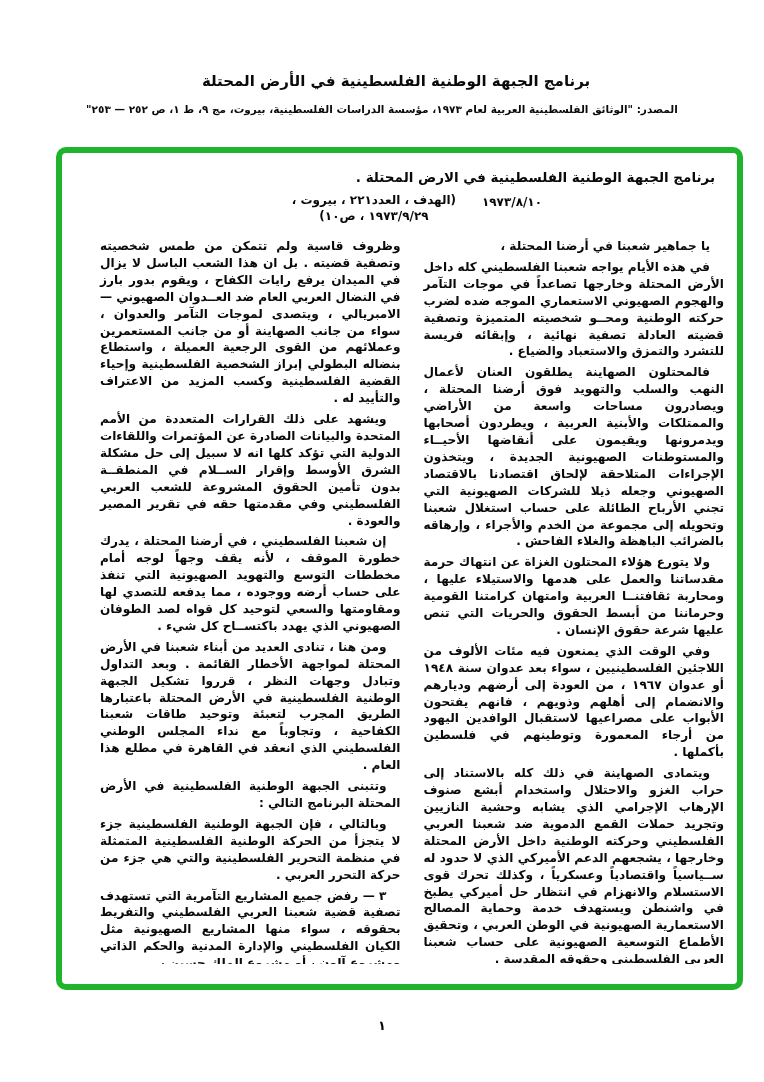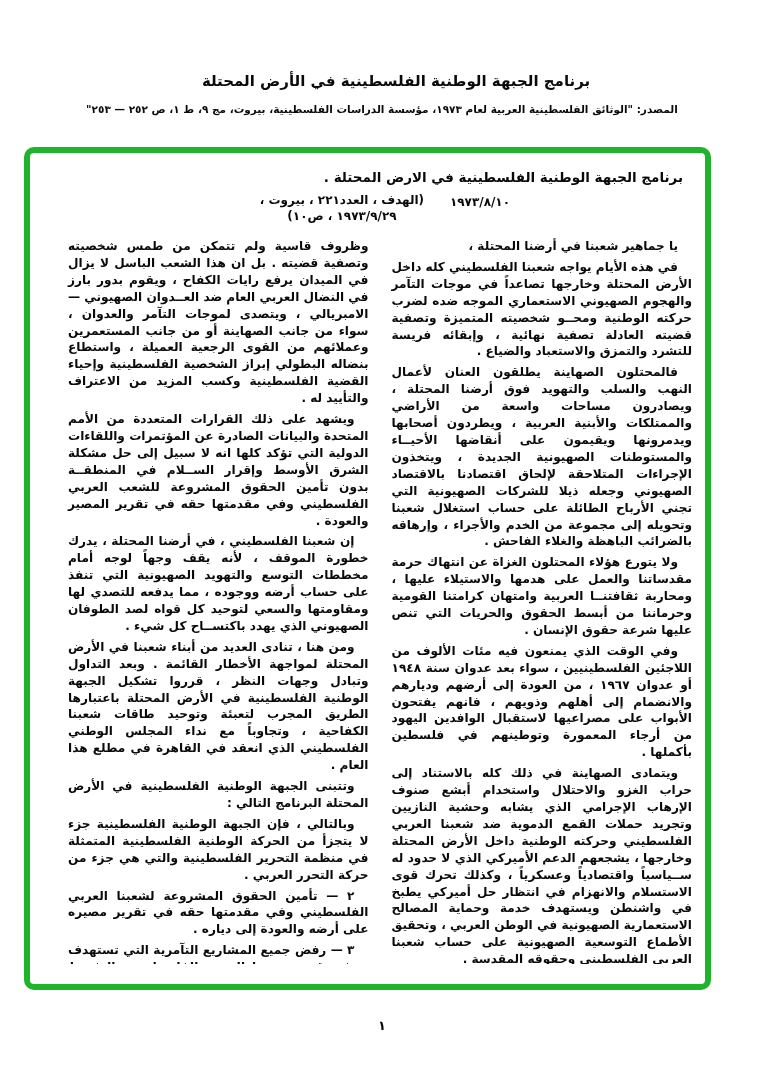--- a/index.html
+++ b/index.html
@@ -5,21 +5,21 @@
   html,body{margin:0;padding:0;background:#ffffff;}
   body{width:764px;height:1082px;position:relative;overflow:hidden;
        font-family:"DejaVu Sans",sans-serif;color:#0a0a0a;}
   .rtl{direction:rtl;unicode-bidi:embed;}
 
   .doc-title{position:absolute;top:72px;left:0;width:764px;text-align:center;
              font-size:15px;font-weight:700;letter-spacing:.2px;margin-left:14px;}
   .doc-source{position:absolute;top:103px;left:0;width:764px;text-align:center;
               font-size:10.5px;font-weight:700;}
 
-  .green-box{position:absolute;left:24px;top:147px;width:687px;height:843px;
+  .green-box{position:absolute;left:56px;top:147px;width:687px;height:843px;
              box-sizing:border-box;border:6px solid #1fb42c;border-radius:10px;
              overflow:hidden;background:#ffffff;padding-left:25px;}
 
   .inner-title{margin:16px 22px 0 0;text-align:right;
                font-size:13.5px;font-weight:700;}
 
   .meta-row{display:flex;direction:rtl;align-items:flex-start;
             padding:7px 195px 0 0;gap:14px;font-weight:700;font-size:12px;}
   .meta-date{white-space:nowrap;line-height:21px;}
   .meta-citation{width:188px;text-align:center;line-height:16px;}
@@ -58,19 +58,18 @@
       <p class="ind">ويتمادى الصهاينة في ذلك كله بالاستناد إلى حراب الغزو والاحتلال واستخدام أبشع صنوف الإرهاب الإجرامي الذي يشابه وحشية النازيين وتجريد حملات القمع الدموية ضد شعبنا العربي الفلسطيني وحركته الوطنية داخل الأرض المحتلة وخارجها ، يشجعهم الدعم الأميركي الذي لا حدود له ســياسياً واقتصادياً وعسكرياً ، وكذلك تحرك قوى الاستسلام والانهزام في انتظار حل أميركي يطبخ في واشنطن ويستهدف خدمة وحماية المصالح الاستعمارية الصهيونية في الوطن العربي ، وتحقيق الأطماع التوسعية الصهيونية على حساب شعبنا العربي الفلسطيني وحقوقه المقدسة .</p>
       <p class="ind">ولكن هذه المؤامرات والهجمات ، على ضراوتها وخطورتها ، لم تستطع أن تخضع شعبنا الفلسطيني المناضل ، رغم ما تكبده من تضحيات جسيمة وما يتعرض له من ويلات</p>
     </div>
     <div class="col rtl">
       <p>وظروف قاسية ولم تتمكن من طمس شخصيته وتصفية قضيته . بل ان هذا الشعب الباسل لا يزال في الميدان يرفع رايات الكفاح ، ويقوم بدور بارز في النضال العربي العام ضد العــدوان الصهيوني — الامبريالي ، ويتصدى لموجات التآمر والعدوان ، سواء من جانب الصهاينة أو من جانب المستعمرين وعملائهم من القوى الرجعية العميلة ، واستطاع بنضاله البطولي إبراز الشخصية الفلسطينية وإحياء القضية الفلسطينية وكسب المزيد من الاعتراف والتأييد له .</p>
       <p class="ind">ويشهد على ذلك القرارات المتعددة من الأمم المتحدة والبيانات الصادرة عن المؤتمرات واللقاءات الدولية التي تؤكد كلها انه لا سبيل إلى حل مشكلة الشرق الأوسط وإقرار الســلام في المنطقــة بدون تأمين الحقوق المشروعة للشعب العربي الفلسطيني وفي مقدمتها حقه في تقرير المصير والعودة .</p>
       <p class="ind">إن شعبنا الفلسطيني ، في أرضنا المحتلة ، يدرك خطورة الموقف ، لأنه يقف وجهاً لوجه أمام مخططات التوسع والتهويد الصهيونية التي تنفذ على حساب أرضه ووجوده ، مما يدفعه للتصدي لها ومقاومتها والسعي لتوحيد كل قواه لصد الطوفان الصهيوني الذي يهدد باكتســاح كل شيء .</p>
       <p class="ind">ومن هنا ، تنادى العديد من أبناء شعبنا في الأرض المحتلة لمواجهة الأخطار القائمة . وبعد التداول وتبادل وجهات النظر ، قرروا تشكيل الجبهة الوطنية الفلسطينية في الأرض المحتلة باعتبارها الطريق المجرب لتعبئة وتوحيد طاقات شعبنا الكفاحية ، وتجاوباً مع نداء المجلس الوطني الفلسطيني الذي انعقد في القاهرة في مطلع هذا العام .</p>
       <p class="ind">وتتبنى الجبهة الوطنية الفلسطينية في الأرض المحتلة البرنامج التالي :</p>
       <p class="ind">وبالتالي ، فإن الجبهة الوطنية الفلسطينية جزء لا يتجزأ من الحركة الوطنية الفلسطينية المتمثلة في منظمة التحرير الفلسطينية والتي هي جزء من حركة التحرر العربي .</p>
-      <p class="ind">٢ — تأمين الحقوق المشروعة لشعبنا العربي الفلسطيني وفي مقدمتها حقه في تقرير مصيره على أرضه والعودة إلى دياره .</p>
       <p class="ind">٣ — رفض جميع المشاريع التآمرية التي تستهدف تصفية قضية شعبنا العربي الفلسطيني والتفريط بحقوقه ، سواء منها المشاريع الصهيونية مثل الكيان الفلسطيني والإدارة المدنية والحكم الذاتي ومشروع آلون ، أو مشروع الملك حسين ،</p>
     </div>
   </div>
 </div>
 
 <div class="page-number">١</div>
 
 </body></html>

